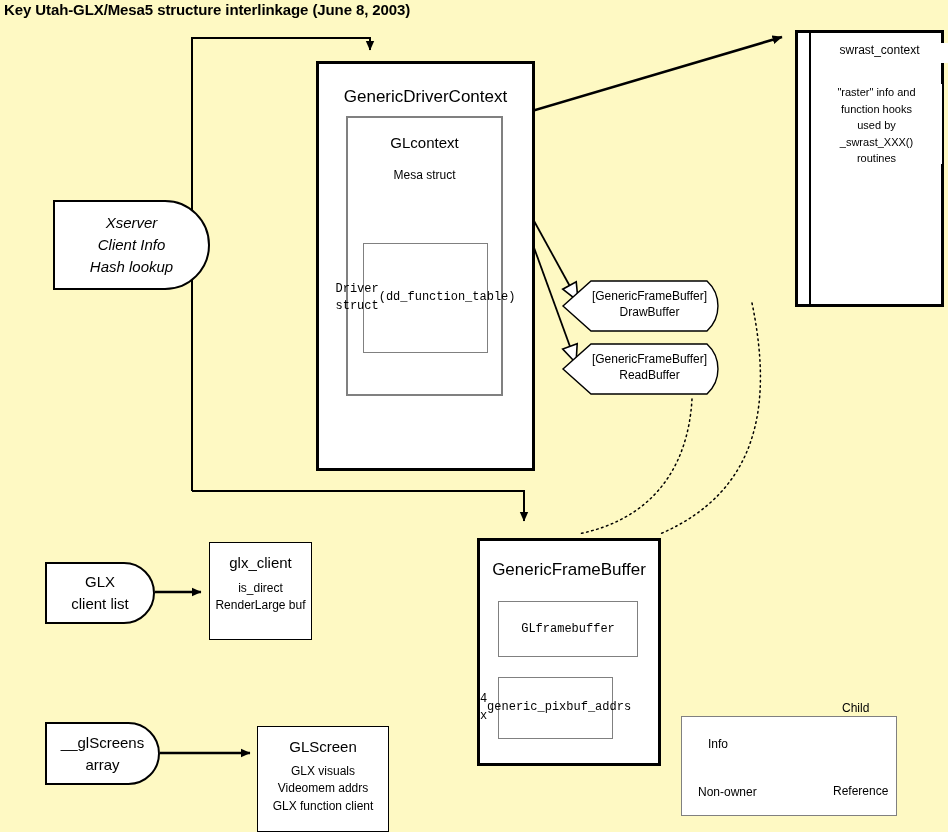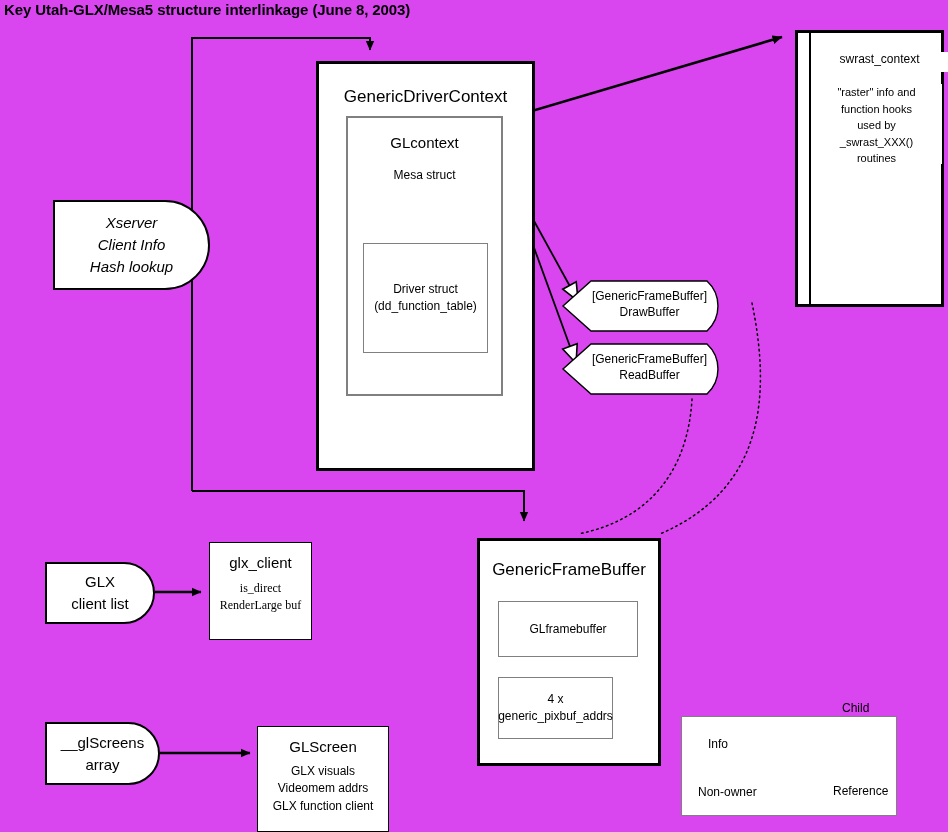--- a/index.html
+++ b/index.html
@@ -4,21 +4,21 @@
 <style>
   html, body {
     margin: 0;
     padding: 0;
     background: #ffffff;
   }
   #canvas {
     position: relative;
     width: 948px;
     height: 832px;
-    background: #d946ef;
+    background: #fef9c3;
     font-family: "Liberation Sans", sans-serif;
     overflow: hidden;
   }
   #title {
     position: absolute;
     left: 4px;
     top: 1px;
     font-size: 15px;
     font-weight: bold;
     color: #000000;
@@ -43,23 +43,23 @@
   .bdr-thick { border: 3px solid #000000; }
   .bdr-thin  { border: 1px solid #000000; }
   .bdr-gray  { border: 2px solid #808080; }
   .bdr-gray1 { border: 1px solid #808080; }
   .lbl-lg  { font-size: 17px; }
   .lbl-md  { font-size: 15px; }
   .lbl-sm  { font-size: 12px; }
   .lbl-xs  { font-size: 11px; }
   .center-all {
     display: flex;
-    flex-direction: column;
     align-items: center;
     justify-content: center;
+    font-family: Liberation Mono, monospace;
   }
   .top-title {
     width: 100%;
   }
   .dshape {
     position: absolute;
     box-sizing: border-box;
     background: #ffffff;
     border: 2px solid #000000;
     border-radius: 0 999px 999px 0;
@@ -179,21 +179,21 @@
   <div class="box bdr-gray1 center-all lead" style="left:363px; top:243px; width:125px; height:110px;">
     <div class="lbl-sm">Driver struct</div>
     <div class="lbl-sm">(dd_function_table)</div>
   </div>
 
   <div class="box bdr-thick" style="left:795px; top:30px; width:149px; height:277px;"></div>
 
   <div class="swrast-col" style="left:809px; top:33px; width:2px; height:271px; background:#000000;"></div>
 
   <div class="swrast-col" style="left:811px; top:62px; width:131px; height:1px; background:#000000;"></div>
-  <div class="box" style="left:811px; top:52px; width:137px; height:20px; border:none;">
+  <div class="box" style="left:811px; top:43px; width:137px; height:20px; border:none;">
     <div class="lbl-sm">swrast_context</div>
   </div>
   <div class="box" style="left:811px; top:84px; width:131px; height:80px; border:none; line-height:1.5;">
     <div class="lbl-xs">"raster" info and</div>
     <div class="lbl-xs">function hooks</div>
     <div class="lbl-xs">used by</div>
     <div class="lbl-xs">_swrast_XXX()</div>
     <div class="lbl-xs">routines</div>
   </div>
 
@@ -219,21 +219,21 @@
     <div class="lbl-sm">generic_pixbuf_addrs</div>
   </div>
 
   <div class="dshape lead" style="left:45px; top:562px; width:110px; height:62px;">
     <div class="lbl-md">GLX</div>
     <div class="lbl-md">client list</div>
   </div>
 
   <div class="box bdr-thin" style="left:209px; top:542px; width:103px; height:98px;">
     <div class="lbl-md top-title" style="margin-top:11px;">glx_client</div>
-    <div style="margin-top:9px; line-height:1.4;font-family:Liberation Serif, serif;">
+    <div style="margin-top:9px; line-height:1.4;">
       <div class="lbl-sm">is_direct</div>
       <div class="lbl-sm">RenderLarge buf</div>
     </div>
   </div>
 
   <div class="dshape lead" style="left:45px; top:722px; width:115px; height:63px;">
     <div class="lbl-md nowrap">__glScreens</div>
     <div class="lbl-md">array</div>
   </div>
 

